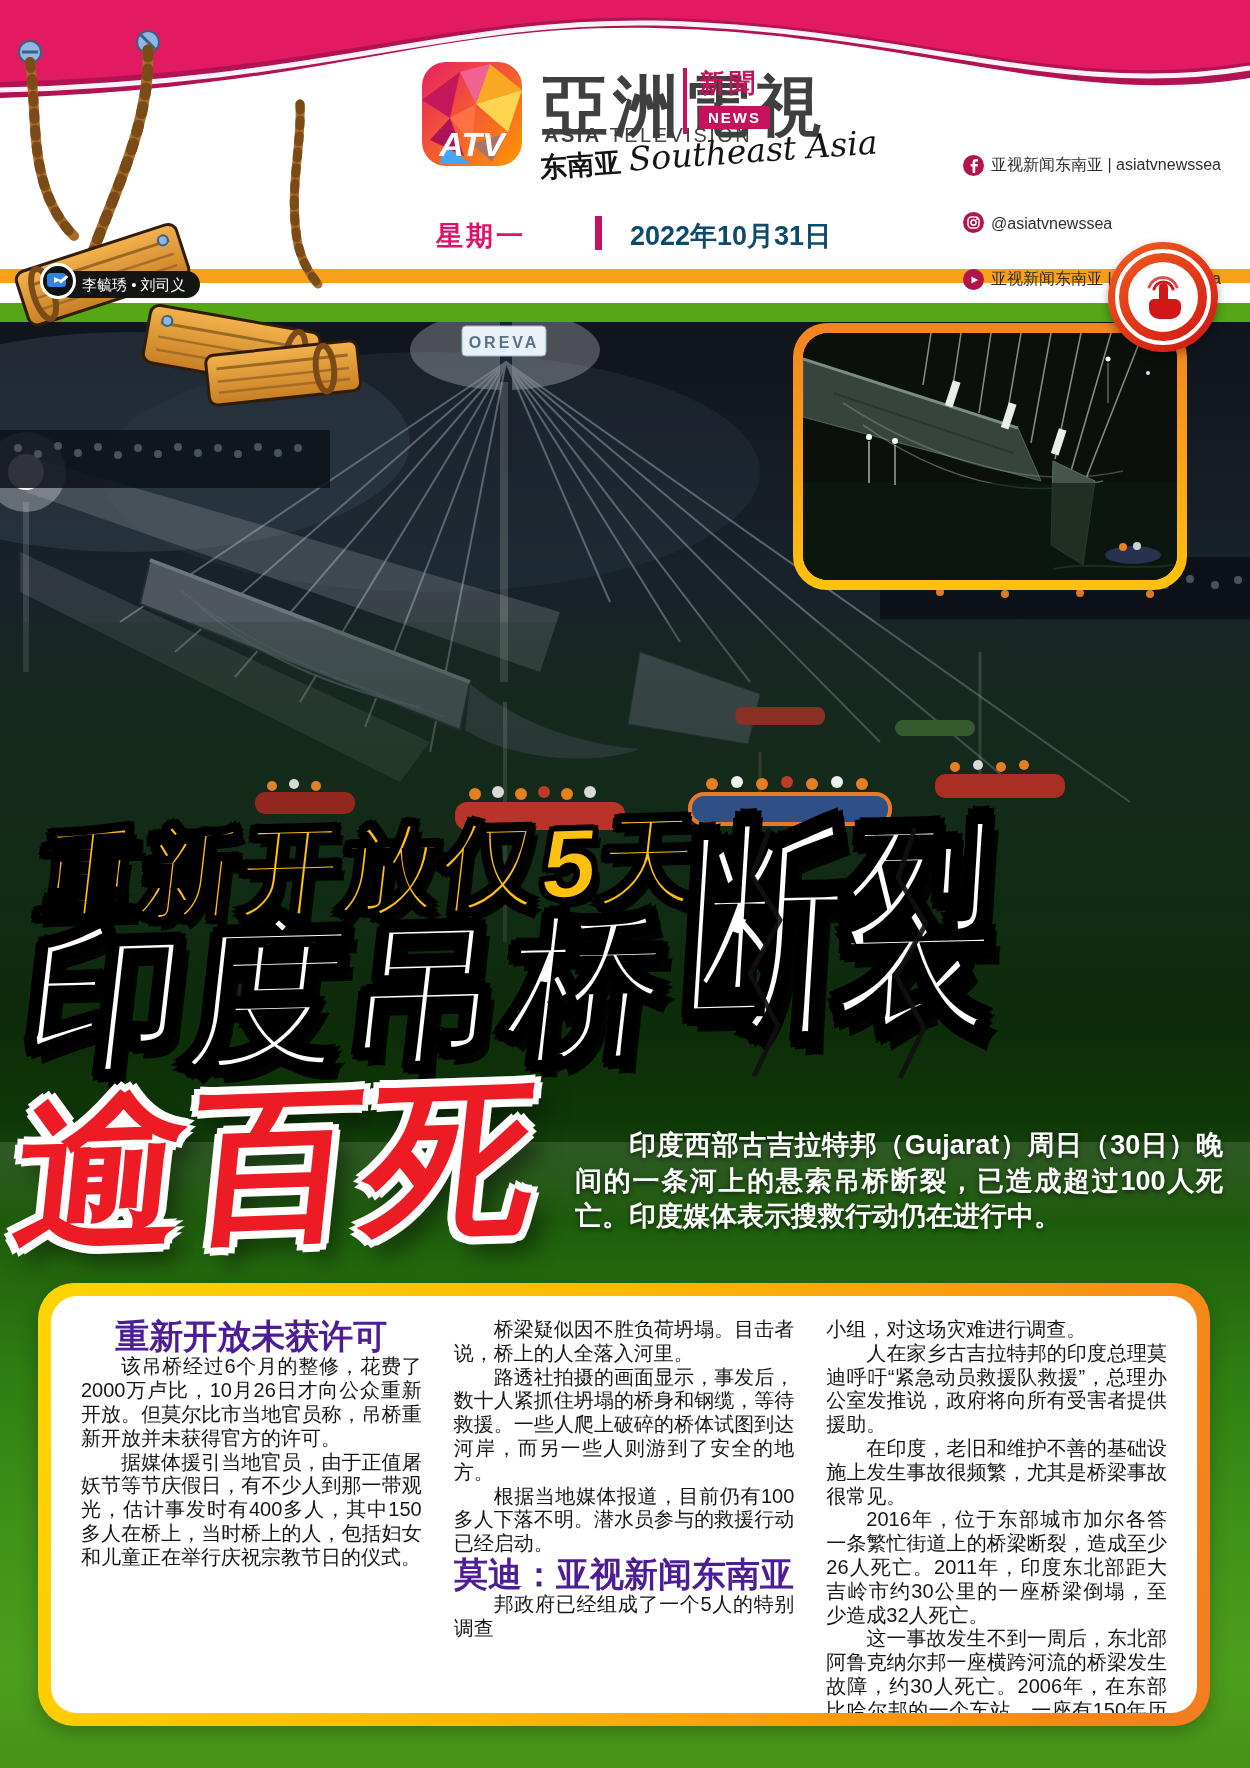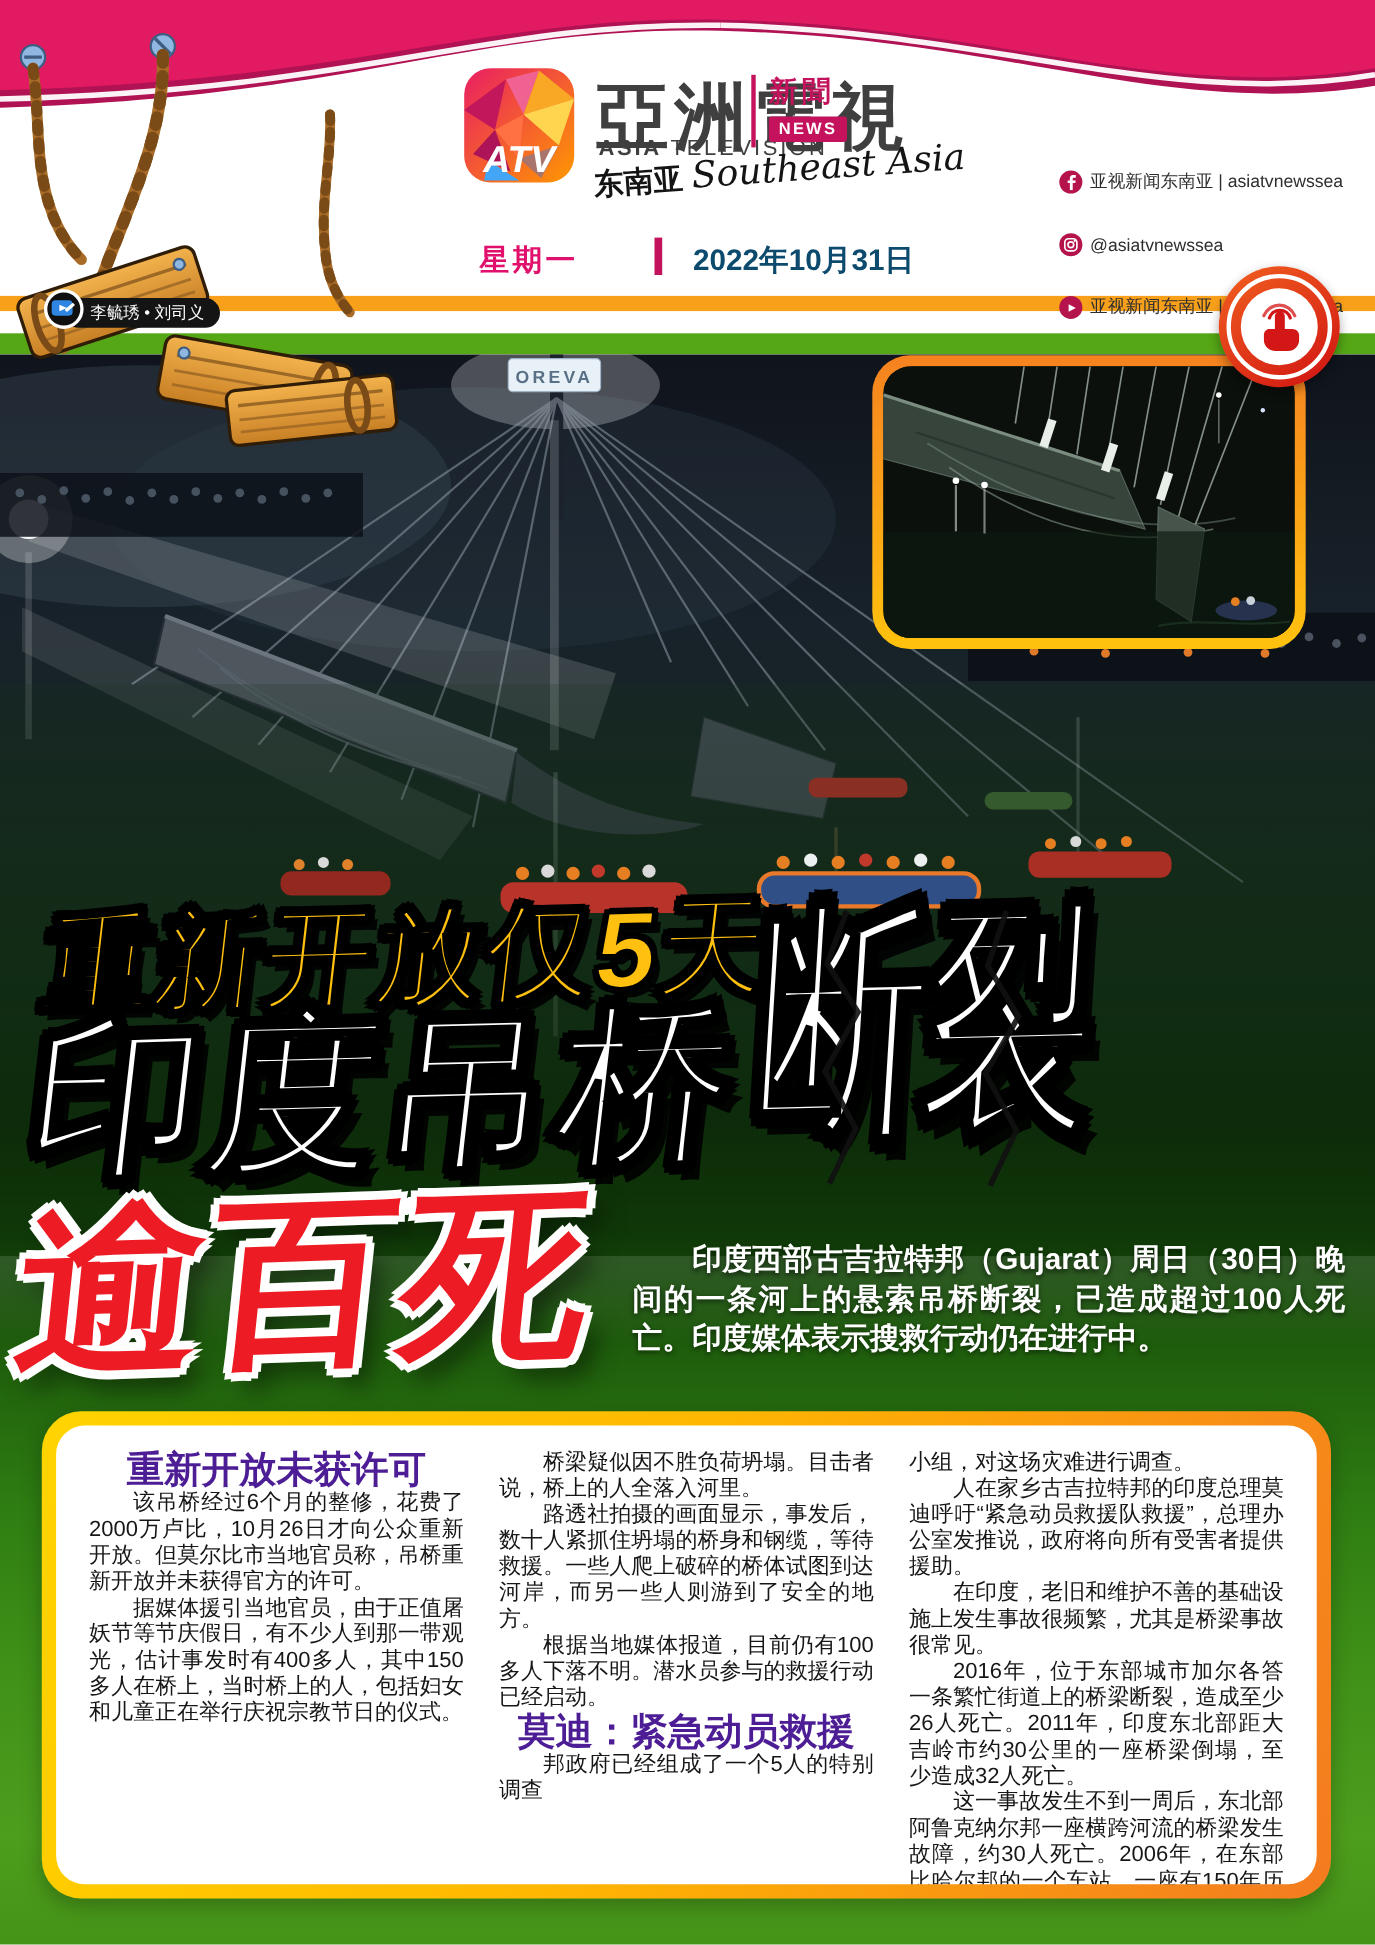--- a/index.html
+++ b/index.html
@@ -433,21 +433,21 @@
     <div class="article-inner">
       <div class="col">
         <p class="subhead">重新开放未获许可</p>
         <p class="ind">该吊桥经过6个月的整修，花费了2000万卢比，10月26日才向公众重新开放。但莫尔比市当地官员称，吊桥重新开放并未获得官方的许可。</p>
         <p class="ind">据媒体援引当地官员，由于正值屠妖节等节庆假日，有不少人到那一带观光，估计事发时有400多人，其中150多人在桥上，当时桥上的人，包括妇女和儿童正在举行庆祝宗教节日的仪式。</p>
       </div>
       <div class="col">
         <p class="ind">桥梁疑似因不胜负荷坍塌。目击者说，桥上的人全落入河里。</p>
         <p class="ind">路透社拍摄的画面显示，事发后，数十人紧抓住坍塌的桥身和钢缆，等待救援。一些人爬上破碎的桥体试图到达河岸，而另一些人则游到了安全的地方。</p>
         <p class="ind">根据当地媒体报道，目前仍有100多人下落不明。潜水员参与的救援行动已经启动。</p>
-        <p class="subhead">莫迪：紧急动员救援</p>
+        <p class="subhead">莫迪：亚视新闻东南亚</p>
         <p class="ind">邦政府已经组成了一个5人的特别调查</p>
       </div>
       <div class="col">
         <p>小组，对这场灾难进行调查。</p>
         <p class="ind">人在家乡古吉拉特邦的印度总理莫迪呼吁“紧急动员救援队救援”，总理办公室发推说，政府将向所有受害者提供援助。</p>
         <p class="ind">在印度，老旧和维护不善的基础设施上发生事故很频繁，尤其是桥梁事故很常见。</p>
         <p class="ind">2016年，位于东部城市加尔各答一条繁忙街道上的桥梁断裂，造成至少26人死亡。2011年，印度东北部距大吉岭市约30公里的一座桥梁倒塌，至少造成32人死亡。</p>
         <p class="ind">这一事故发生不到一周后，东北部阿鲁克纳尔邦一座横跨河流的桥梁发生故障，约30人死亡。2006年，在东部比哈尔邦的一个车站，一座有150年历史的桥梁倒塌在一列客运列车上，造成至少34人死亡。</p>
       </div>
     </div>

